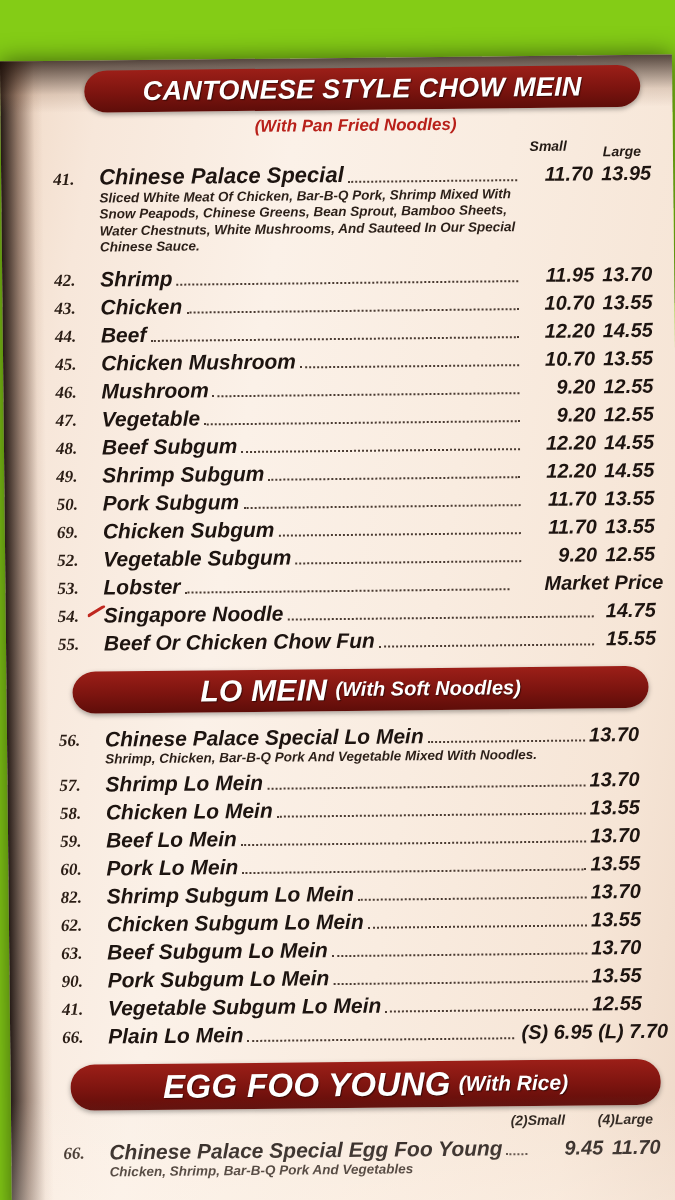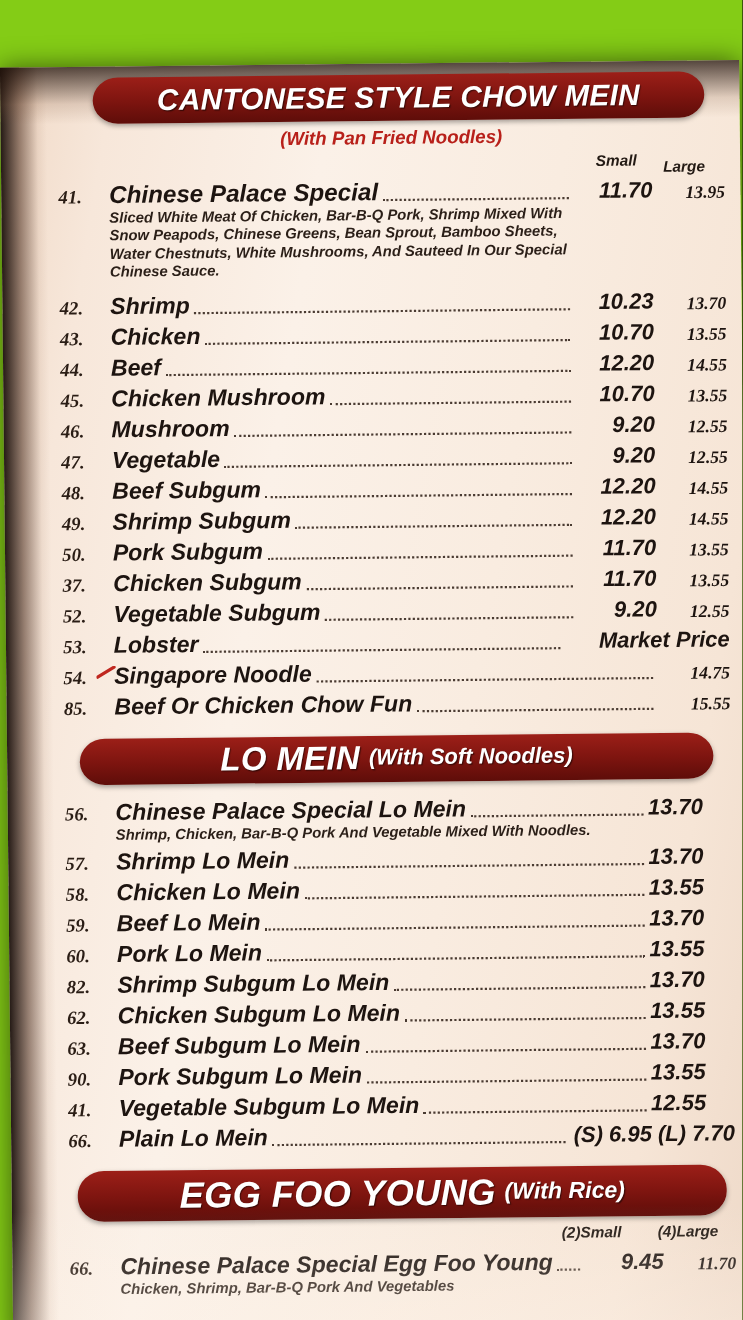--- a/index.html
+++ b/index.html
@@ -111,21 +111,21 @@
     position: relative;
     height: 22px;
   }
   .size-head span {
     position: absolute;
     font-style: italic;
     font-weight: bold;
     font-size: 14px;
     color: #231a14;
   }
-  .sz-small { right: 80px; top: 0; }
+  .sz-small { right: 92px; top: 0; }
   .sz-large { right: 18px; top: 6px; }
   .sz-small2 { right: 104px; top: 0; font-size: 13px; }
   .sz-large2 { right: 16px; top: 0; font-size: 13px; }
 
   
   .item {
     position: relative;
     display: flex;
     align-items: flex-end;
     margin-bottom: 1px;
@@ -159,29 +159,28 @@
     font-size: 20px;
     font-style: italic;
     font-weight: bold;
     color: #1d1410;
     text-align: right;
     width: 72px;
     flex: 0 0 72px;
     padding-bottom: 1px;
   }
   .p2 {
-    font-size: 16px;
+    font-size: 20px;
     font-style: italic;
     font-weight: bold;
     color: #1d1410;
-    text-align: right;
+    text-align: center;
     width: 66px;
     flex: 0 0 66px;
     padding-bottom: 1px;
-    font-family: Liberation Serif, serif;
   }
   .p-wide {
     font-size: 20px;
     font-style: italic;
     font-weight: bold;
     color: #1d1410;
     text-align: right;
     width: 150px;
     flex: 0 0 150px;
     padding-bottom: 1px;
@@ -252,21 +251,21 @@
         <span class="p2">13.95</span>
       </div>
       <div class="desc desc-1">Sliced White Meat Of Chicken, Bar-B-Q Pork, Shrimp Mixed With Snow Peapods, Chinese Greens, Bean Sprout, Bamboo Sheets, Water Chestnuts, White Mushrooms, And Sauteed In Our Special Chinese Sauce.</div>
 
       <div class="spacer-6"></div>
 
       <div class="item">
         <span class="num">42.</span>
         <span class="nm">Shrimp</span>
         <span class="lead"></span>
-        <span class="p1">10.23</span>
+        <span class="p1">11.95</span>
         <span class="p2">13.70</span>
       </div>
 
       <div class="item">
         <span class="num">43.</span>
         <span class="nm">Chicken</span>
         <span class="lead"></span>
         <span class="p1">10.70</span>
         <span class="p2">13.55</span>
       </div>
@@ -321,21 +320,21 @@
 
       <div class="item">
         <span class="num">50.</span>
         <span class="nm">Pork Subgum</span>
         <span class="lead"></span>
         <span class="p1">11.70</span>
         <span class="p2">13.55</span>
       </div>
 
       <div class="item">
-        <span class="num">37.</span>
+        <span class="num">69.</span>
         <span class="nm">Chicken Subgum</span>
         <span class="lead"></span>
         <span class="p1">11.70</span>
         <span class="p2">13.55</span>
       </div>
 
       <div class="item">
         <span class="num">52.</span>
         <span class="nm">Vegetable Subgum</span>
         <span class="lead"></span>
@@ -356,21 +355,21 @@
               <path d="M1 10 L16 1" stroke="#c0271f" stroke-width="3" stroke-linecap="round" fill="none"></path>
             </svg>
         </span>
         <span class="num">54.</span>
         <span class="nm">Singapore Noodle</span>
         <span class="lead"></span>
         <span class="p2">14.75</span>
       </div>
 
       <div class="item">
-        <span class="num">85.</span>
+        <span class="num">55.</span>
         <span class="nm">Beef Or Chicken Chow Fun</span>
         <span class="lead"></span>
         <span class="p2">15.55</span>
       </div>
 
       <div class="spacer-14"></div>
 
       <div class="banner banner-2">
         <span class="btitle">LO MEIN</span>
         <span class="bsub">(With Soft Noodles)</span>

